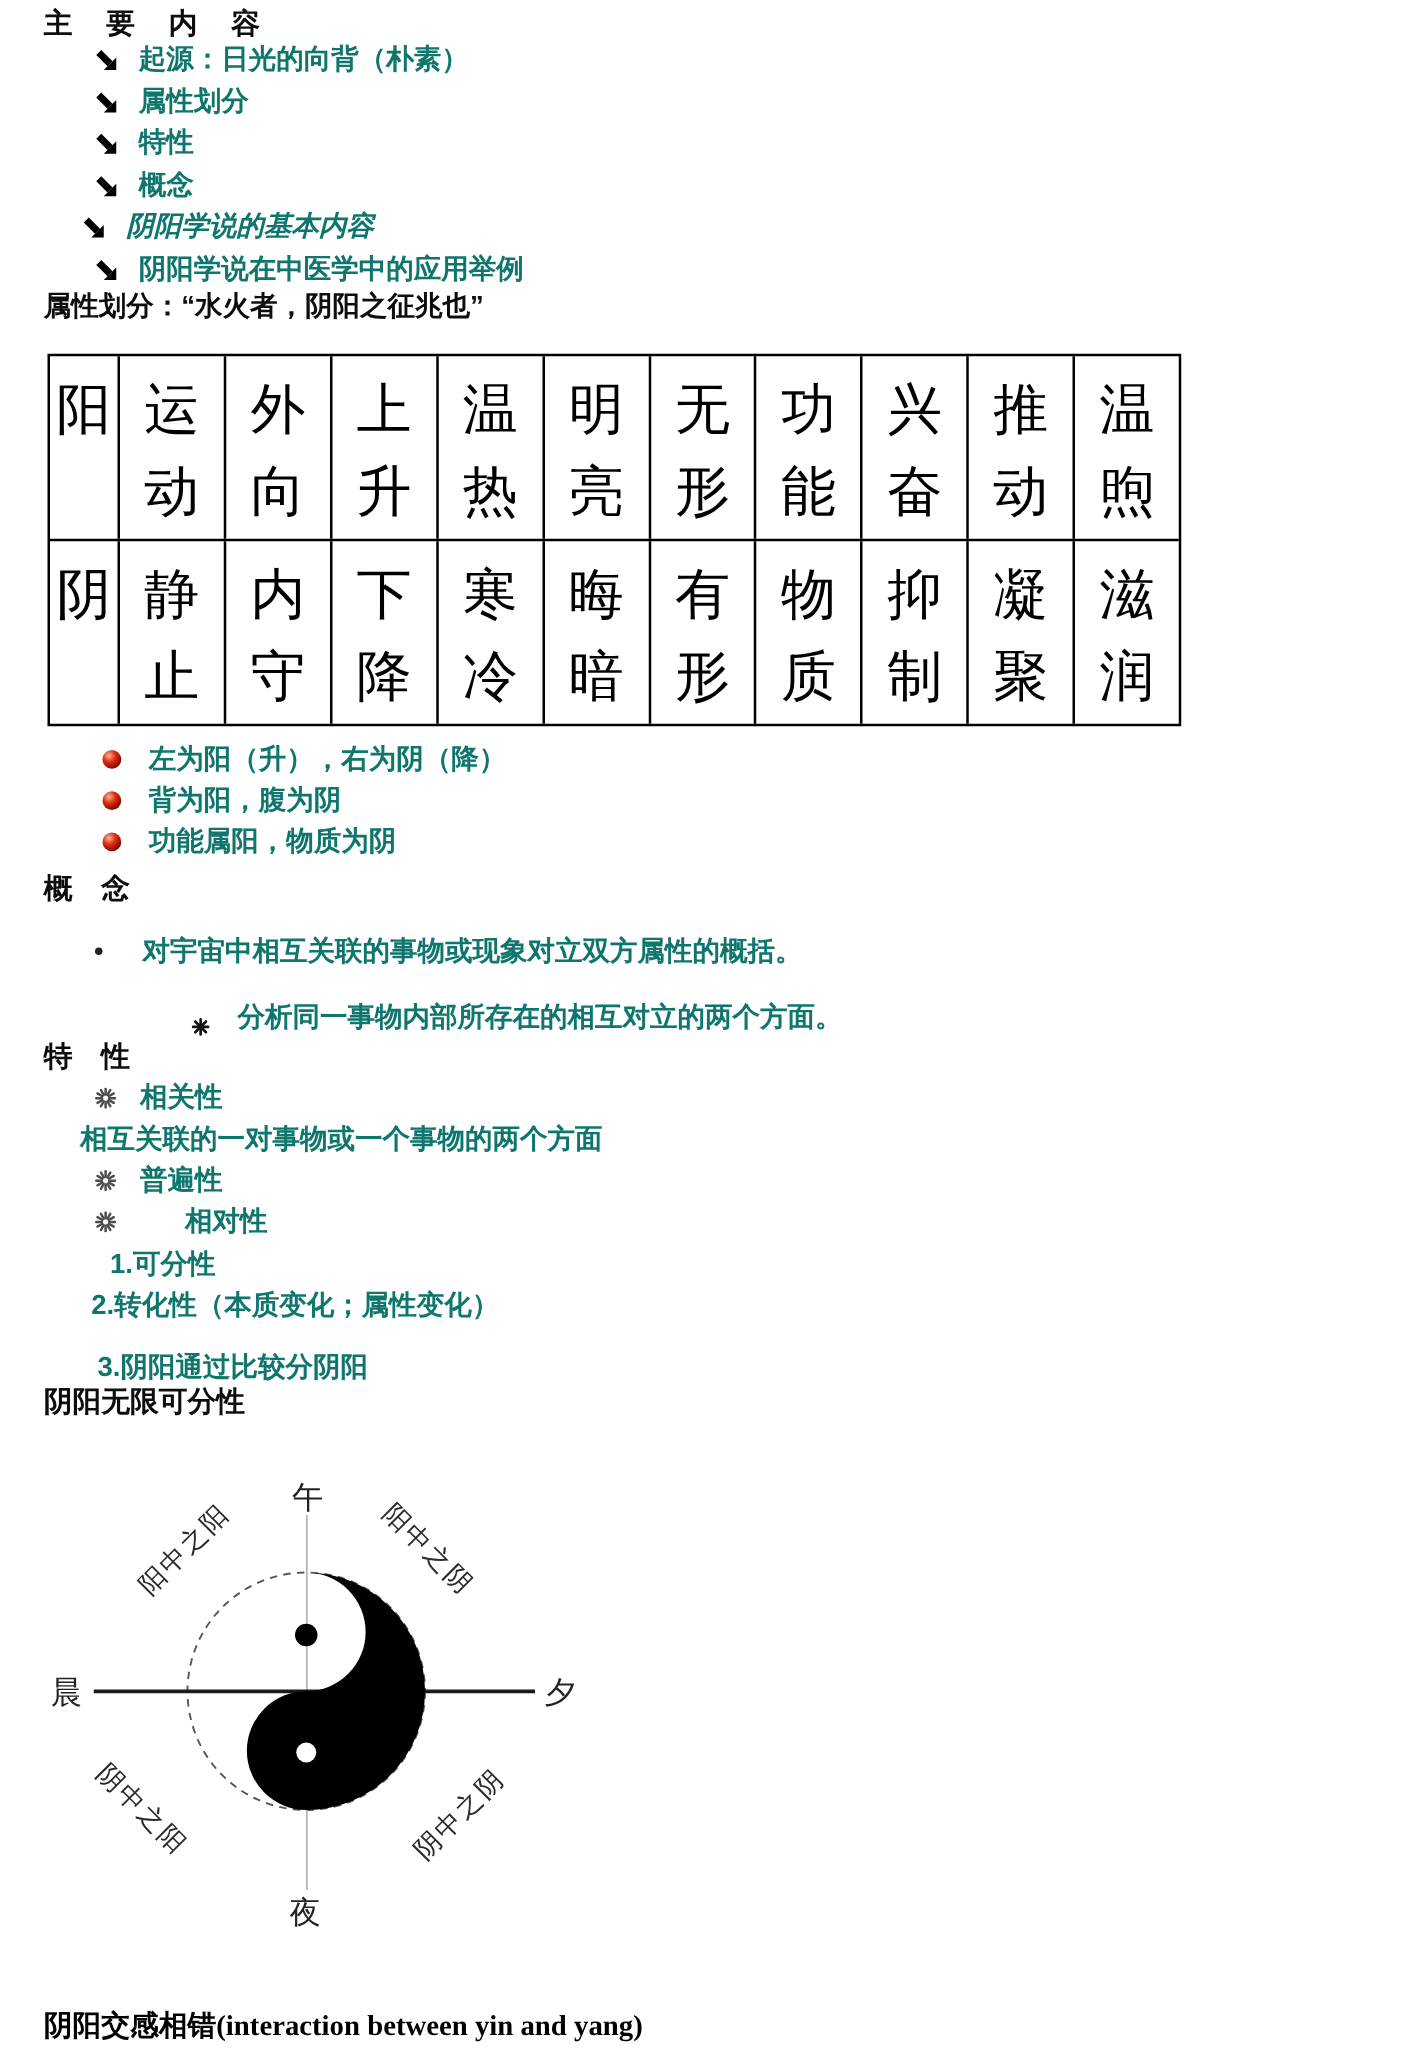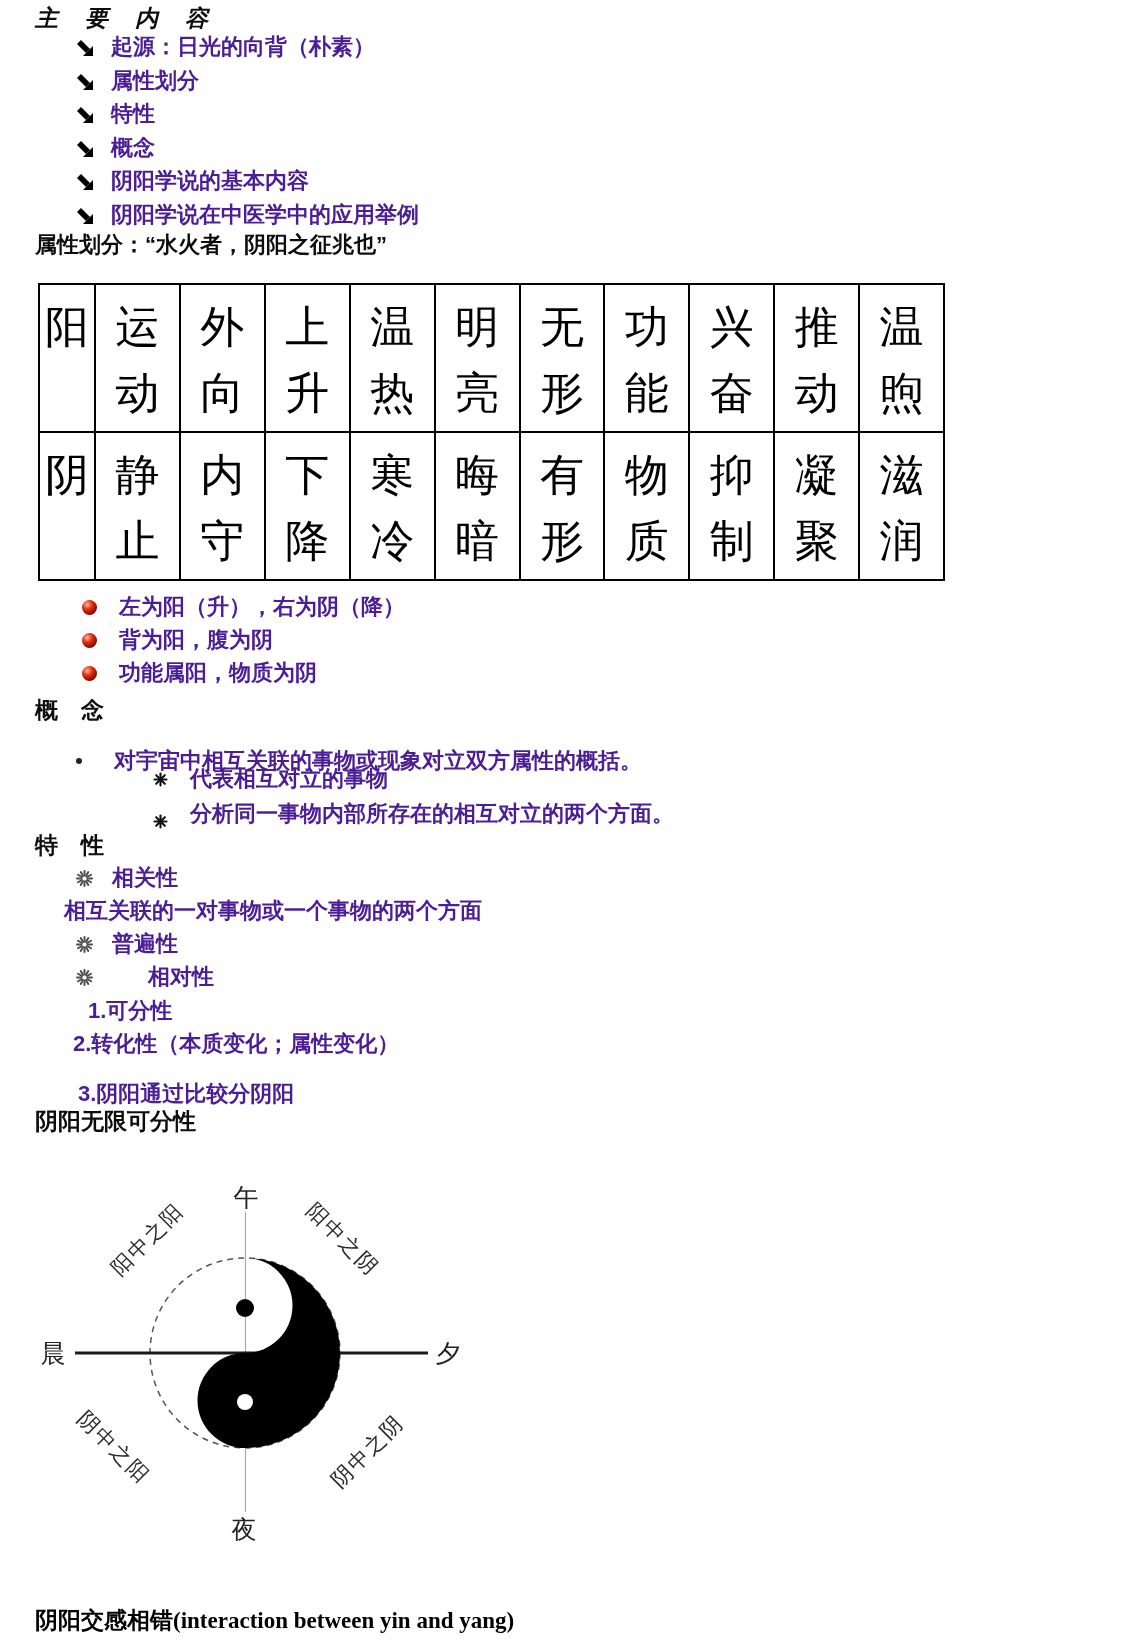--- a/index.html
+++ b/index.html
@@ -2,21 +2,21 @@
 <html><head>
 <meta charset="utf-8">
 <style>
   html,body{margin:0;padding:0;background:#fff;}
   #page{
     position:relative;width:1125px;height:1652px;background:#fff;overflow:hidden;
     font-family:"Liberation Sans",sans-serif;color:#111;
   }
   .h{position:absolute;font-weight:bold;font-size:23px;color:#0d0d0d;white-space:nowrap;}
   .row{position:absolute;display:flex;align-items:center;height:34px;font-weight:bold;
-       font-size:22px;color:#4c1d95;white-space:nowrap;}
+       font-size:22px;color:#0f766e;white-space:nowrap;}
   .ic{flex:0 0 auto;display:flex;align-items:center;}
   .sphere{width:15px;height:15px;border-radius:50%;
     background:radial-gradient(circle at 35% 30%, #ffb3a0 0%, #e03010 35%, #7a0800 75%, #400000 100%);}
   .middot{width:6px;height:6px;border-radius:50%;background:#222;}
   
   .ytable{position:absolute;left:38px;top:283px;width:903px;border:2px solid #000;background:#fff;}
   .trow{display:grid;grid-template-columns:54px repeat(10,1fr);height:146px;}
   .trow + .trow{border-top:2px solid #000;}
   .tcell{border-left:2px solid #000;font-family:"Liberation Serif",serif;font-size:44px;
          line-height:66px;display:flex;flex-direction:column;align-items:center;
@@ -27,21 +27,21 @@
   .qlabel{font-family:"Liberation Serif",serif;font-size:21px;fill:#2b2b2b;letter-spacing:2px;}
   .elabel{font-family:"Liberation Serif",serif;font-size:25px;fill:#222;}
   .footer{position:absolute;left:35px;top:1605px;font-weight:bold;font-size:23px;color:#000;
           font-family:"Liberation Serif",serif;white-space:nowrap;}
 </style>
 </head>
 <body>
 
 <div id="page">
 
-  <div class="h" style="left:35px;top:3px;letter-spacing:2px;font-style:italic;">主　要　内　容</div>
+  <div class="h" style="left:35px;top:3px;letter-spacing:2px;">主　要　内　容</div>
 
   <div class="row" style="left:75px;top:30px;">
     <span class="ic" style="margin-right:17px;">
       <svg width="19" height="19" viewBox="0 0 19 19">
           <polygon points="2,6 6,2 15,11 11,15" fill="#000"></polygon>
           <polygon points="18,18 18,8 8,18" fill="#000"></polygon>
         </svg>
     </span>
     <span>起源：日光的向背（朴素）</span>
   </div>
@@ -65,21 +65,21 @@
   </div>
   <div class="row" style="left:75px;top:131px;">
     <span class="ic" style="margin-right:17px;">
       <svg width="19" height="19" viewBox="0 0 19 19">
           <polygon points="2,6 6,2 15,11 11,15" fill="#000"></polygon>
           <polygon points="18,18 18,8 8,18" fill="#000"></polygon>
         </svg>
     </span>
     <span>概念</span>
   </div>
-  <div class="row" style="left:75px;top:164px;">
+  <div class="row" style="left:65px;top:164px;font-style:italic;">
     <span class="ic" style="margin-right:17px;">
       <svg width="19" height="19" viewBox="0 0 19 19">
           <polygon points="2,6 6,2 15,11 11,15" fill="#000"></polygon>
           <polygon points="18,18 18,8 8,18" fill="#000"></polygon>
         </svg>
     </span>
     <span>阴阳学说的基本内容</span>
   </div>
   <div class="row" style="left:75px;top:198px;">
     <span class="ic" style="margin-right:17px;">
@@ -196,31 +196,20 @@
   </div>
   <div class="row" style="left:82px;top:656px;">
     <span class="ic sphere" style="margin-right:22px;"></span>
     <span>功能属阳，物质为阴</span>
   </div>
 
   <div class="h" style="left:35px;top:695px;">概　念</div>
   <div class="row" style="left:76px;top:730px;margin-top:14px;">
     <span class="ic middot" style="margin-right:32px;"></span>
     <span>对宇宙中相互关联的事物或现象对立双方属性的概括。</span>
-  </div>
-  <div class="row" style="left:153px;top:762px;">
-    <span class="ic" style="margin-right:22px;">
-      <svg width="15" height="15" viewBox="0 0 15 15" stroke="#111" stroke-width="2.1" stroke-linecap="round">
-        <line x1="7.5" y1="1.5" x2="7.5" y2="13.5"></line>
-          <line x1="1.5" y1="7.5" x2="13.5" y2="7.5"></line>
-        <line x1="3.2" y1="3.2" x2="11.8" y2="11.8"></line>
-          <line x1="11.8" y1="3.2" x2="3.2" y2="11.8"></line>
-      </svg>
-    </span>
-    <span>代表相互对立的事物</span>
   </div>
   <div class="row" style="left:153px;top:795px;align-items:flex-end;">
     <span class="ic" style="margin-right:22px;">
       <svg width="15" height="15" viewBox="0 0 15 15" stroke="#111" stroke-width="2.1" stroke-linecap="round">
         <line x1="7.5" y1="1.5" x2="7.5" y2="13.5"></line>
           <line x1="1.5" y1="7.5" x2="13.5" y2="7.5"></line>
         <line x1="3.2" y1="3.2" x2="11.8" y2="11.8"></line>
           <line x1="11.8" y1="3.2" x2="3.2" y2="11.8"></line>
       </svg>
     </span>

